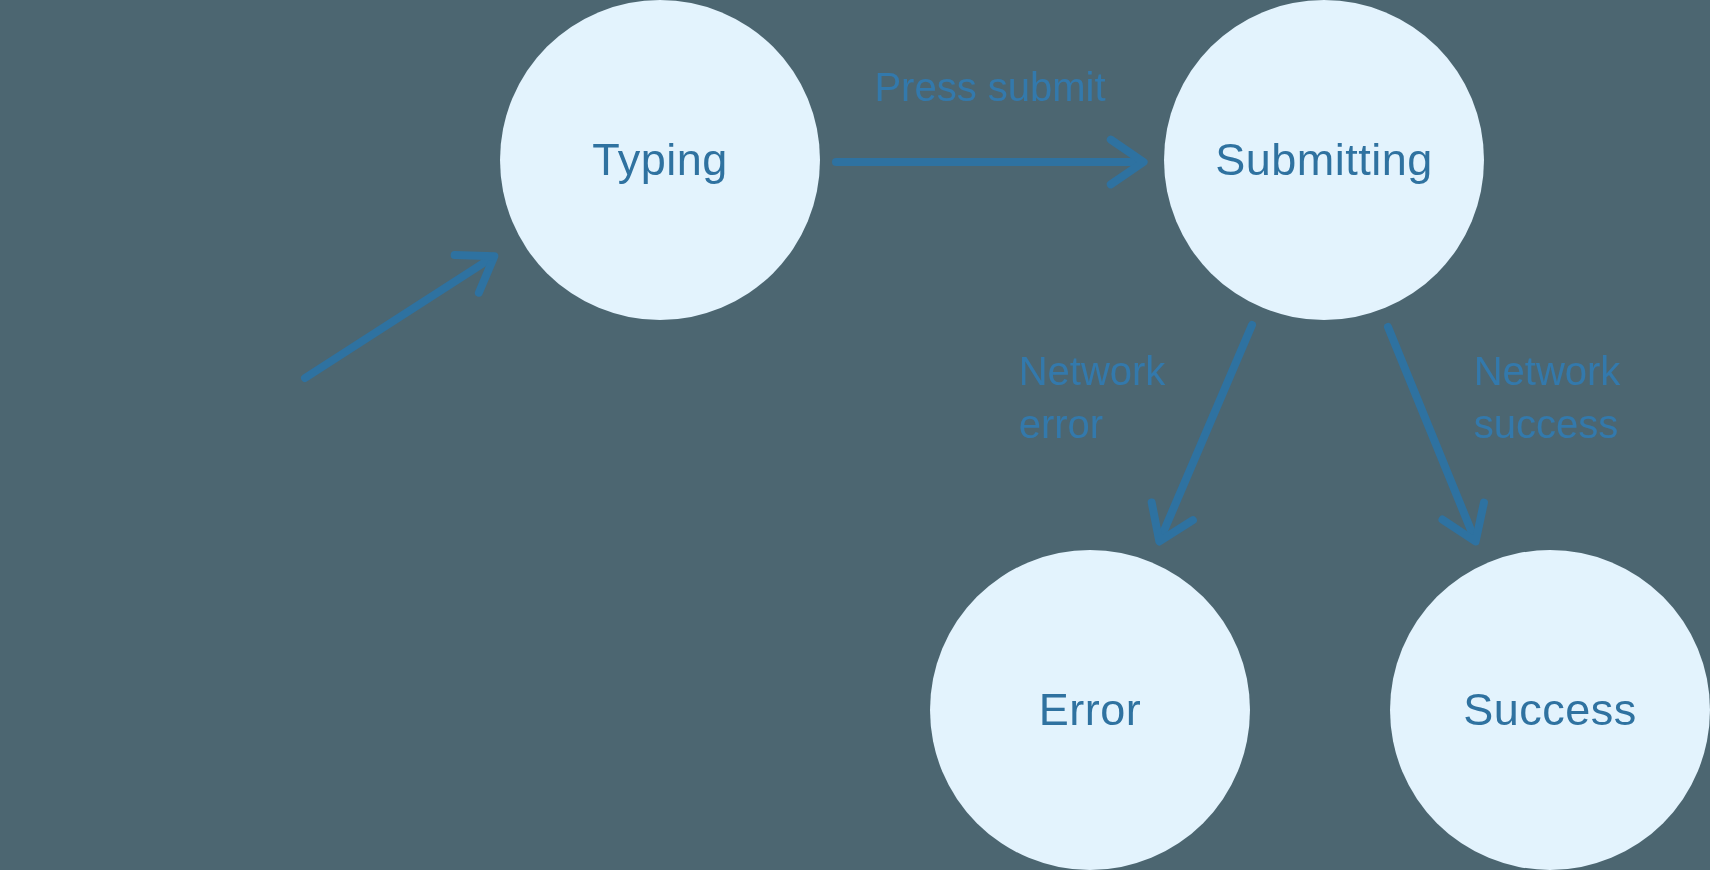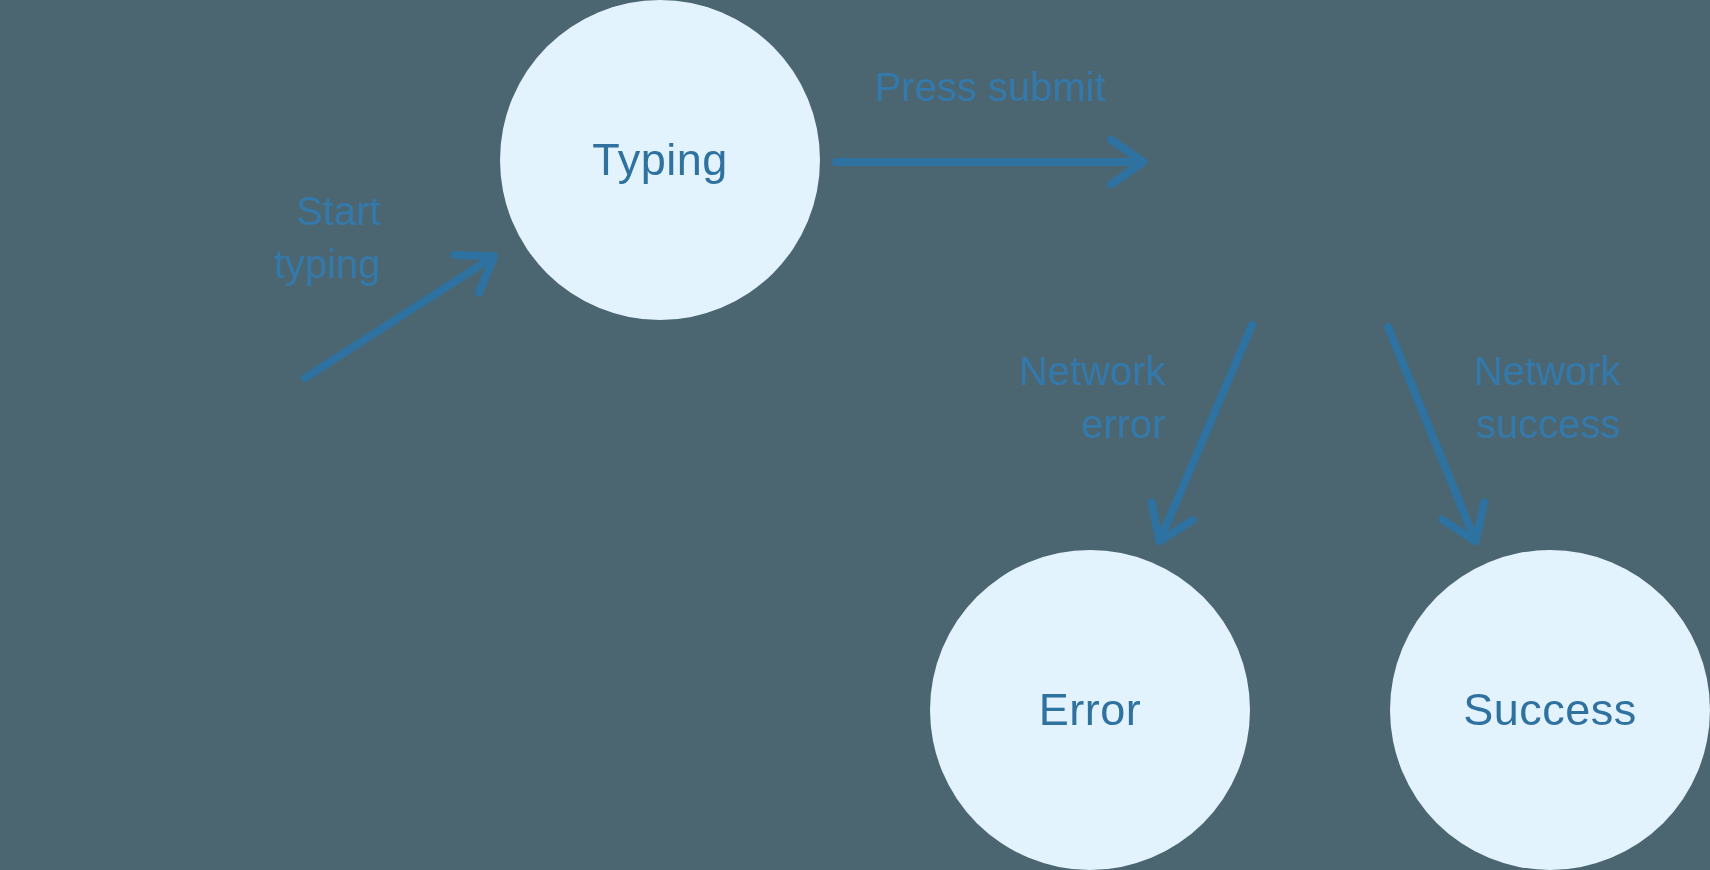--- a/index.html
+++ b/index.html
@@ -60,21 +60,21 @@
   #node-typing     { left: 500px;  top: 0px; }
   #node-submitting { left: 1164px; top: 0px; }
   #node-error      { left: 930px;  top: 550px; }
   #node-success    { left: 1390px; top: 550px; }
   .edge-label {
     position: absolute;
     transform: translate(-50%, -50%);
     color: var(--edge-label);
     font-size: 40px;
     line-height: 53px;
-    text-align: right;
+    text-align: left;
     white-space: nowrap;
   }
   .edge-label .line { display: block; }
   #label-start-typing    { left: 327px;  top: 238px; }
   #label-press-submit    { left: 990px;  top: 87px; }
   #label-network-error   { left: 1092px; top: 398px; }
   #label-network-success { left: 1547px; top: 398px; }
 </style>
 </head>
 <body>
@@ -89,31 +89,30 @@
     </defs>
     <path class="edge-path" d="M305,378 L493,257" marker-end="url(#chevron-head)"></path>
     <path class="edge-path" d="M836,162 L1142,162" marker-end="url(#chevron-head)"></path>
     <path class="edge-path" d="M1252,325 L1160,540" marker-end="url(#chevron-head)"></path>
     <path class="edge-path" d="M1388,327 L1475,540" marker-end="url(#chevron-head)"></path>
   </svg>
 
   <div class="node" id="node-typing">
     <span class="state-label">Typing</span>
   </div>
+  <div class="node" id="node-submitting">
+    <span class="state-label">Submitting</span>
+  </div>
   <div class="node" id="node-error">
     <span class="state-label">Error</span>
   </div>
   <div class="node" id="node-success">
     <span class="state-label">Success</span>
   </div>
 
-  <div class="edge-label" id="label-start-typing">
-    <span class="line">Start</span>
-    <span class="line">typing</span>
-  </div>
   <div class="edge-label" id="label-press-submit">
     <span class="line">Press submit</span>
   </div>
   <div class="edge-label" id="label-network-error">
     <span class="line">Network</span>
     <span class="line">error</span>
   </div>
   <div class="edge-label" id="label-network-success">
     <span class="line">Network</span>
     <span class="line">success</span>

